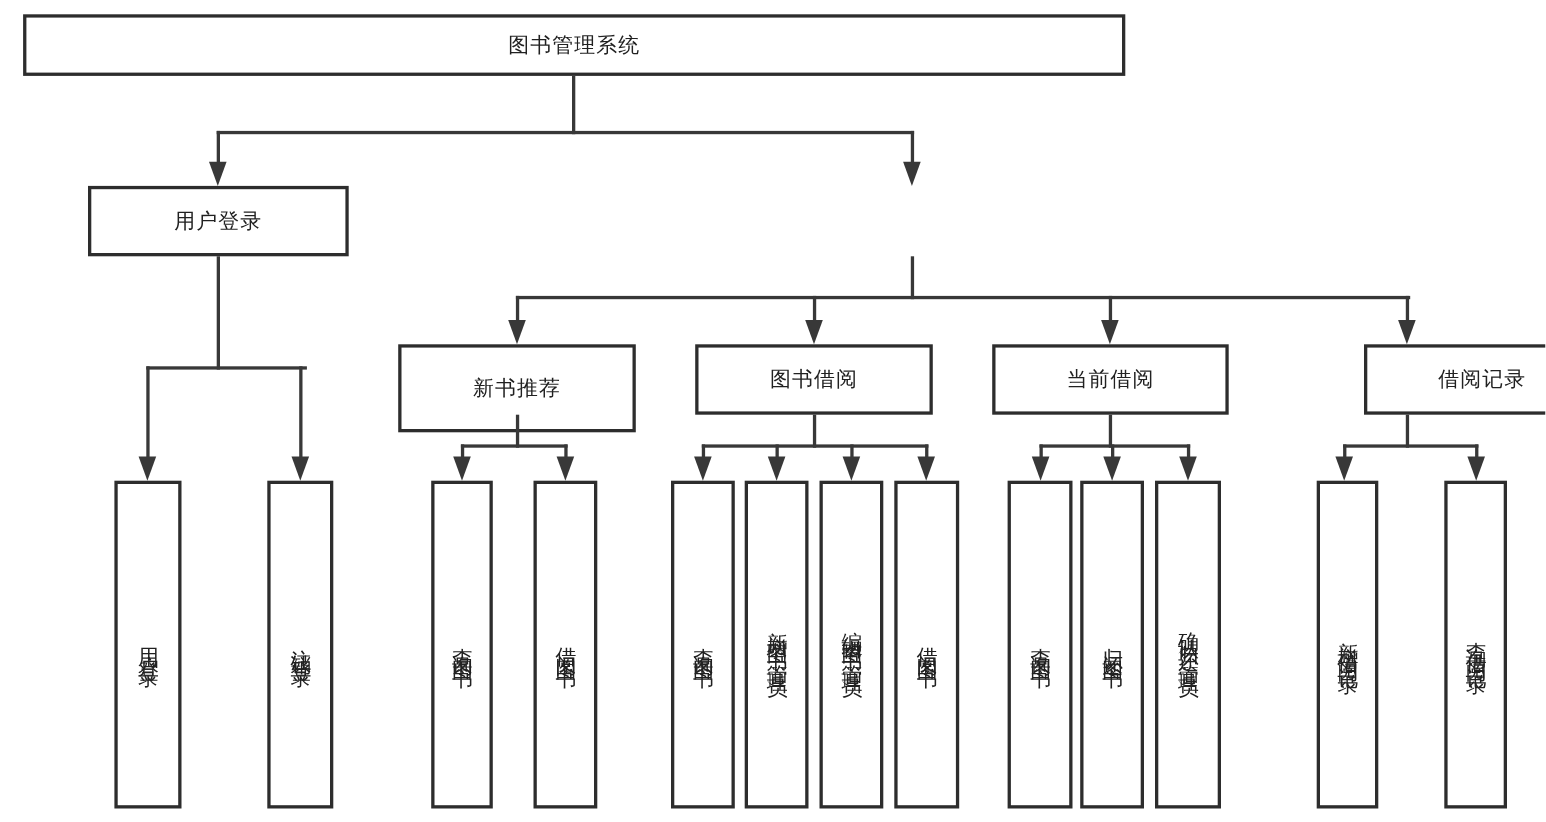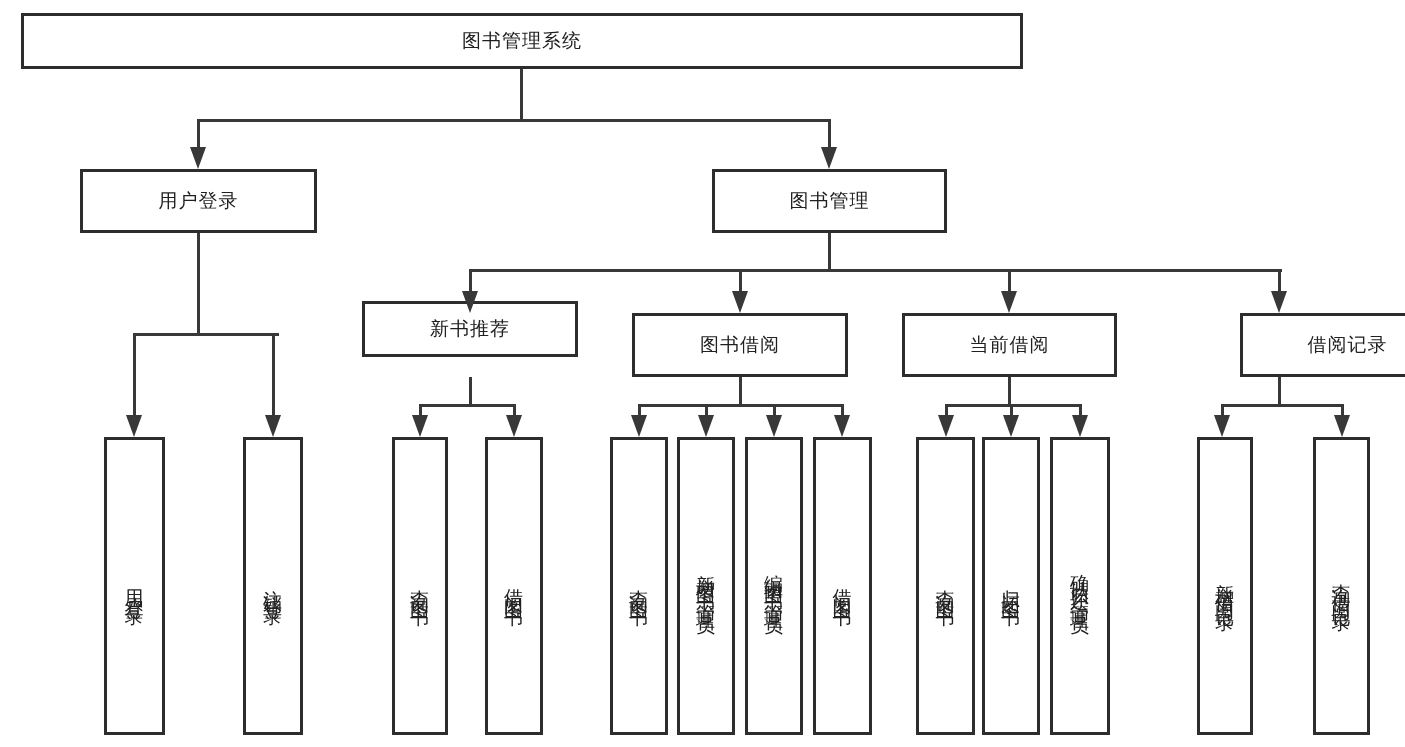--- a/index.html
+++ b/index.html
@@ -58,25 +58,22 @@
 <div class="canvas">
 
   <div class="box" style="left:21px;top:13px;width:1002px;height:56px">
     <span class="hlabel">图书管理系统</span>
   </div>
 
   <div class="box" style="left:80px;top:169px;width:237px;height:64px">
     <span class="hlabel">用户登录</span>
   </div>
 
-  <div class="box" style="left:712px;top:169px;width:235px;height:64px">
-    <span class="hlabel">图书管理</span>
-  </div>
-
-  <div class="box" style="left:362px;top:301px;width:216px;height:56px">
+
+  <div class="box" style="left:362px;top:313px;width:216px;height:80px">
     <span class="hlabel">新书推荐</span>
   </div>
 
   <div class="box" style="left:902px;top:313px;width:215px;height:64px">
     <span class="hlabel">当前借阅</span>
   </div>
 
   <div class="box" style="left:632px;top:313px;width:216px;height:64px">
     <span class="hlabel">图书借阅</span>
   </div>

